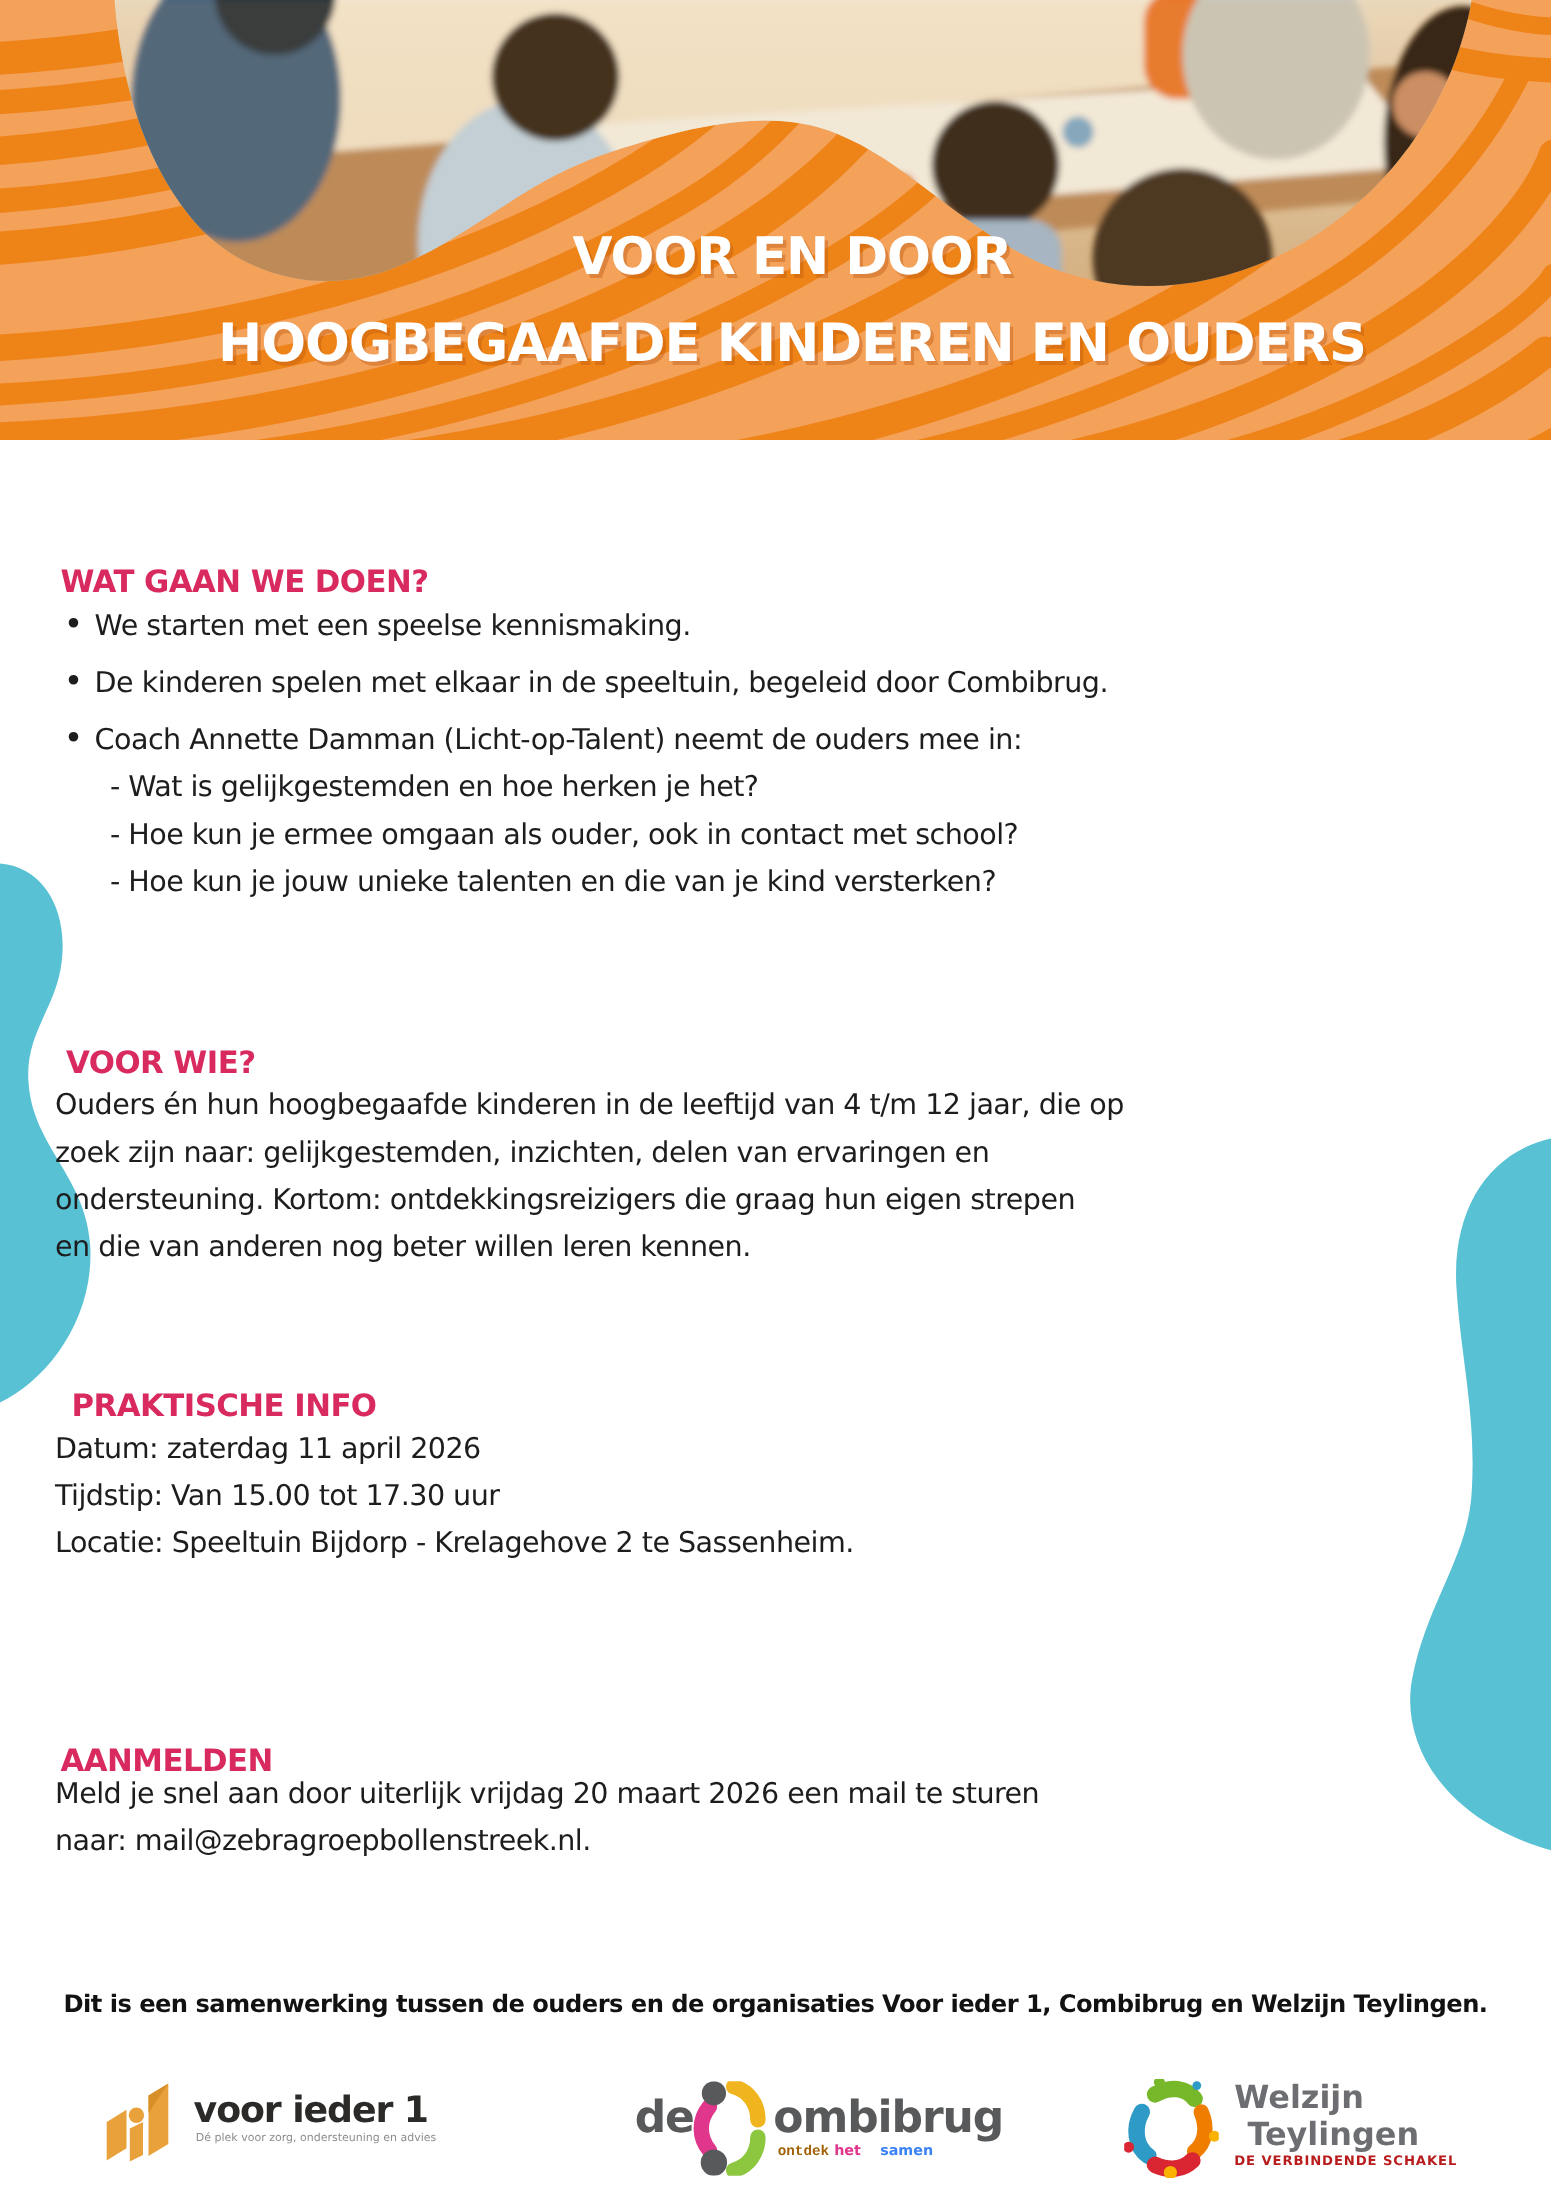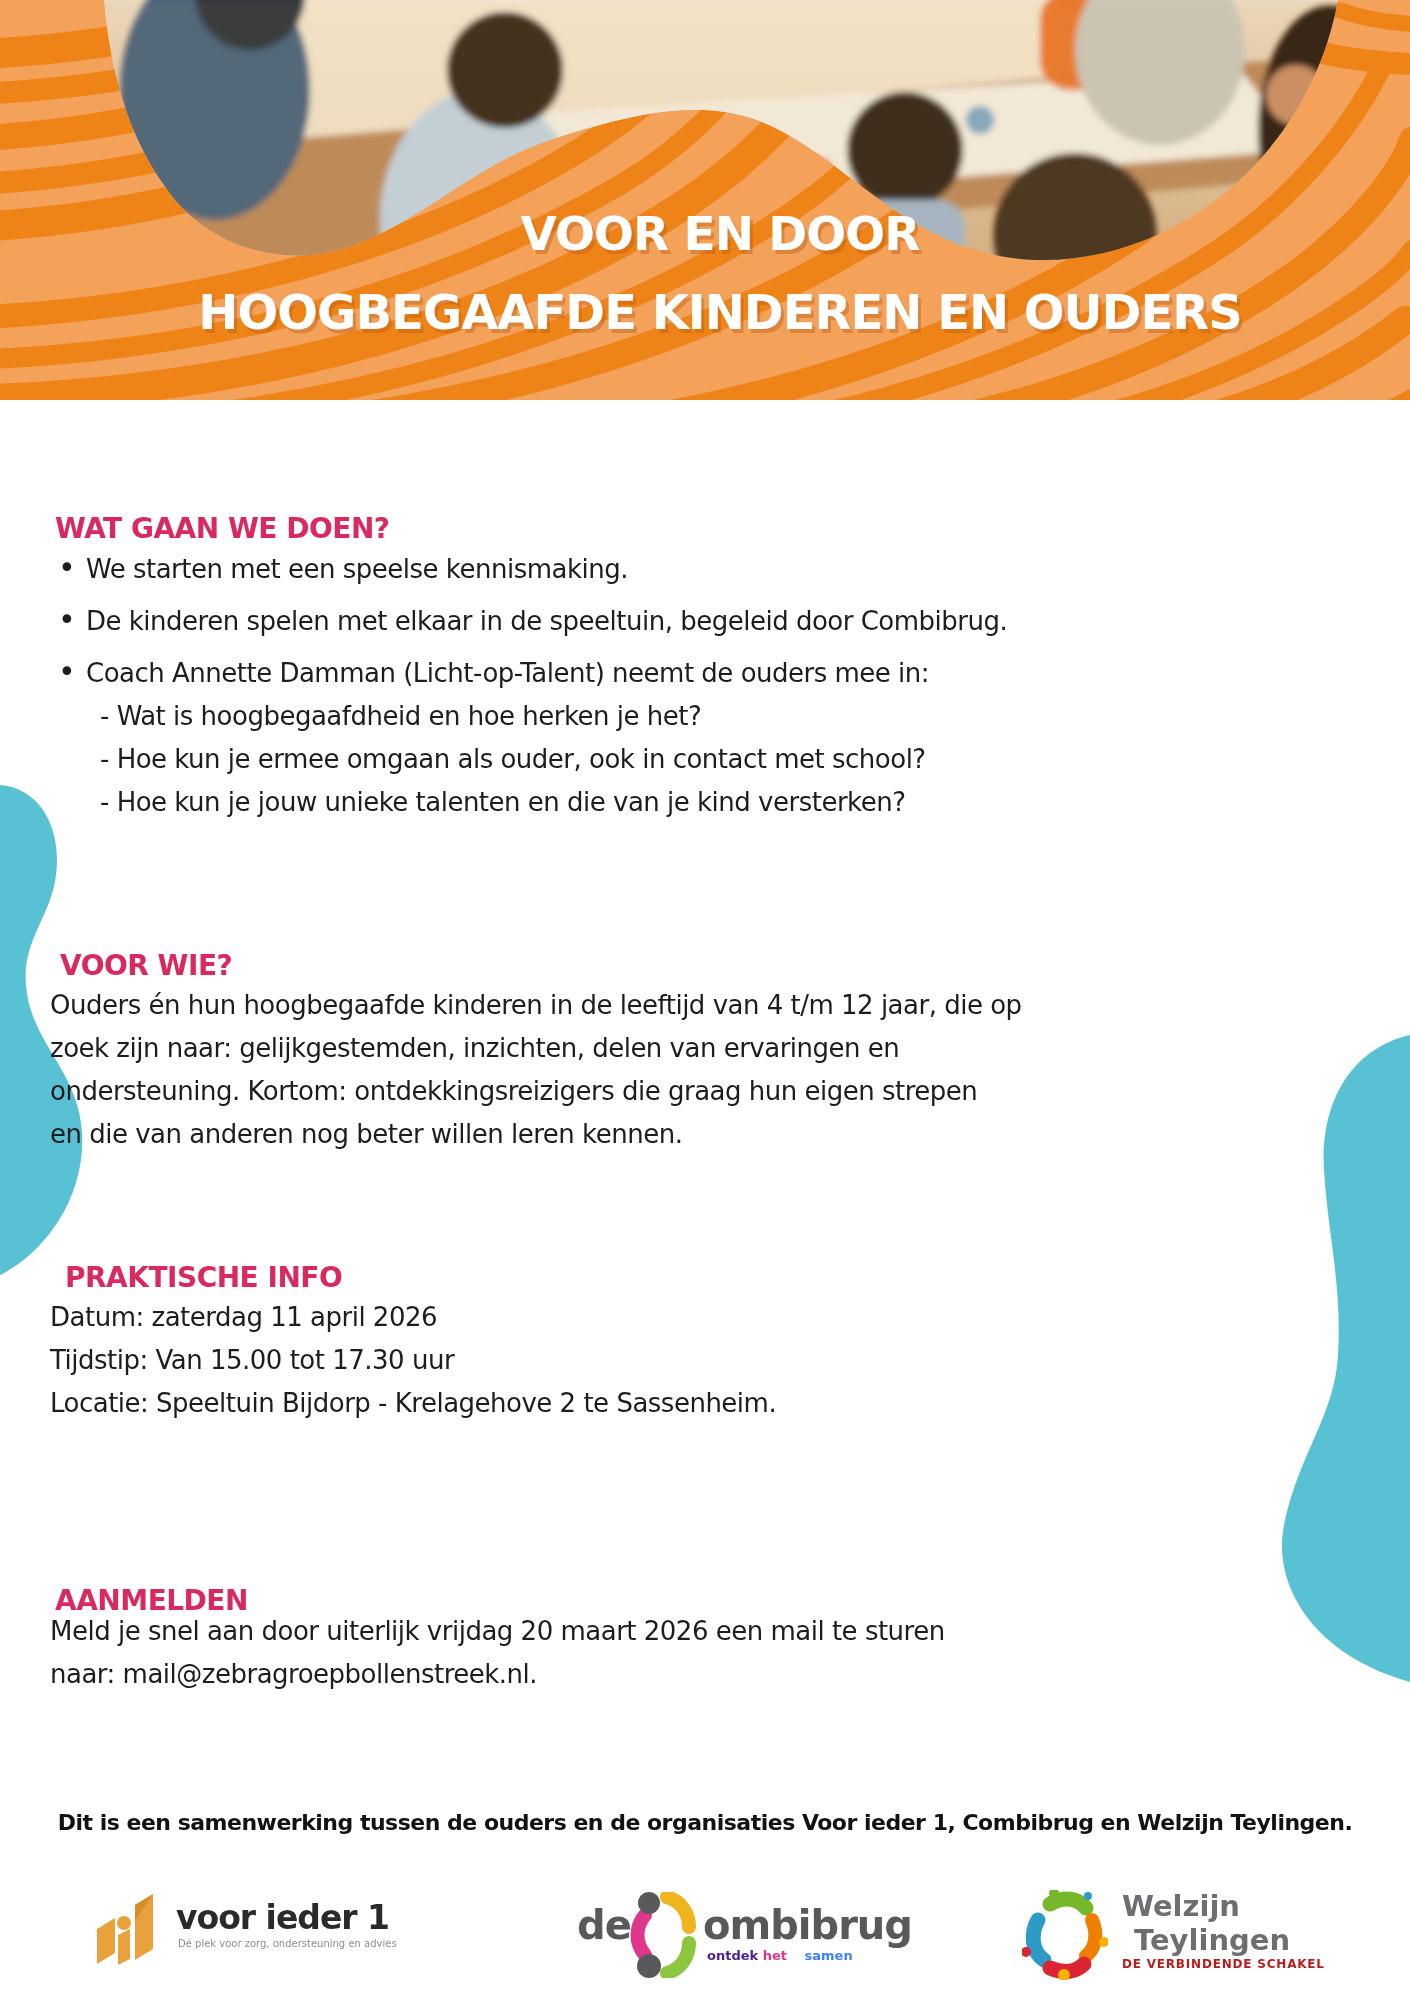--- a/index.html
+++ b/index.html
@@ -39,21 +39,21 @@
   .logo{position:absolute;z-index:2;}
   .logo svg{position:absolute;}
   .vi1-name{position:absolute;left:88px;top:8px;font-size:33px;font-weight:bold;
     letter-spacing:-1px;color:#2b2a28;white-space:nowrap;}
   .vi1-tag{position:absolute;left:90px;top:48px;font-size:10px;color:#8d8d8d;white-space:nowrap;}
   .cb-word{position:absolute;top:14px;font-size:40px;color:#58595B;font-weight:bold;
     letter-spacing:-1px;white-space:nowrap;}
   .cb-de{left:0;}
   .cb-rest{left:126px;}
   .cb-tag{position:absolute;left:130px;top:60px;font-size:13px;font-weight:bold;white-space:nowrap;}
-  .cb-tag .w1{color:#4c1d95;} .cb-tag .w2{color:#E0368C;} .cb-tag .w3{color:#3b82f6;margin-left:13px;}
+  .cb-tag .w1{color:#a16207;font-family:Liberation Mono, monospace;} .cb-tag .w2{color:#E0368C;} .cb-tag .w3{color:#3b82f6;margin-left:13px;}
   .wt-name{position:absolute;font-size:29px;font-weight:bold;color:#6D6E71;
     letter-spacing:0;white-space:nowrap;}
   .wt-l1{left:100px;top:4px;} .wt-l2{left:112px;top:38px;}
   .wt-tag{position:absolute;left:100px;top:72px;font-size:12px;font-weight:bold;
     color:#b91c1c;letter-spacing:0.8px;white-space:nowrap;}
 </style>
 </head>
 <body>
 
 <div class="page">
@@ -142,21 +142,21 @@
   <svg class="blob" style="left:1258px;top:1030px;" width="152" height="670" viewBox="0 0 152 670">
     <path d="M152,5 C95,18 62,70 66,140 C70,205 84,255 80,325
              C77,385 40,425 26,495 C14,555 55,625 152,652 Z" fill="#58C1D3"></path>
   </svg>
 
   <h2 class="sec-heading" style="left:55px;top:489px;">WAT GAAN WE DOEN?</h2>
   <div class="textblock" style="left:50px;top:548px;">
     <div class="bullet">We starten met een speelse kennismaking.</div>
     <div class="bullet">De kinderen spelen met elkaar in de speeltuin, begeleid door Combibrug.</div>
     <div class="bullet mb0">Coach Annette Damman (Licht-op-Talent) neemt de ouders mee in:</div>
-    <div class="sub">- Wat is hoogbegaafdheid en hoe herken je het?</div>
+    <div class="sub">- Wat is gelijkgestemden en hoe herken je het?</div>
     <div class="sub">- Hoe kun je ermee omgaan als ouder, ook in contact met school?</div>
     <div class="sub">- Hoe kun je jouw unieke talenten en die van je kind versterken?</div>
   </div>
 
   <h2 class="sec-heading" style="left:60px;top:926px;">VOOR WIE?</h2>
   <div class="textblock" style="left:50px;top:984px;">
     <div>Ouders én hun hoogbegaafde kinderen in de leeftijd van 4 t/m 12 jaar, die op</div>
     <div>zoek zijn naar: gelijkgestemden, inzichten, delen van ervaringen en</div>
     <div>ondersteuning. Kortom: ontdekkingsreizigers die graag hun eigen strepen</div>
     <div>en die van anderen nog beter willen leren kennen.</div>

